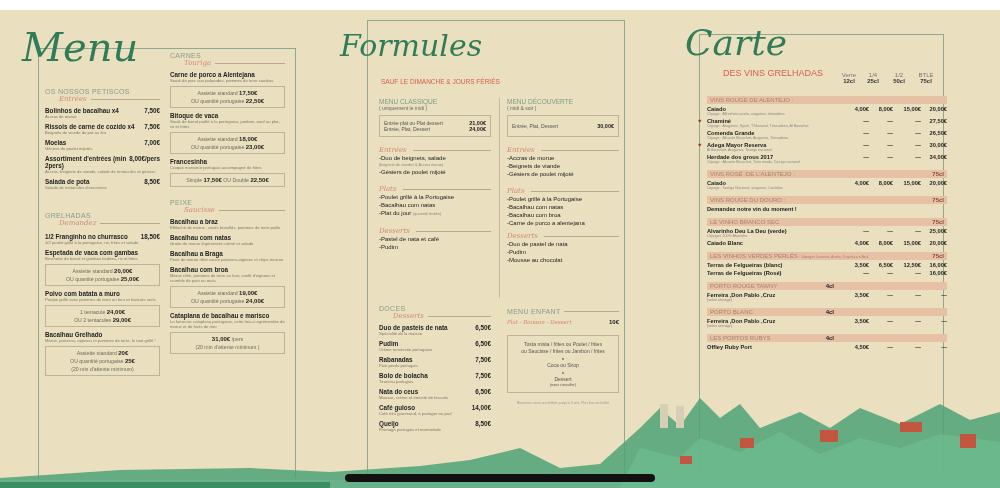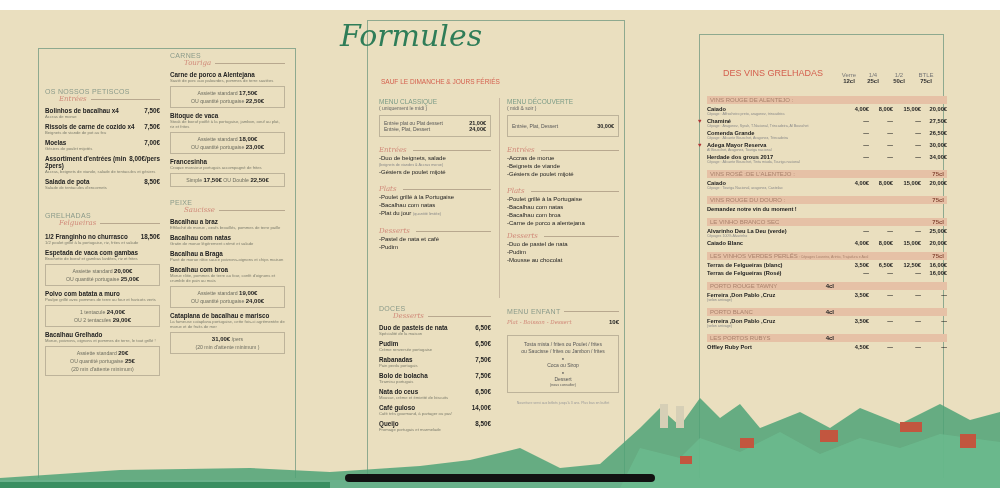--- a/index.html
+++ b/index.html
@@ -39,20 +39,21 @@
   .city { position: absolute; left: 0; bottom: 0; }
   .scrollbar { position: absolute; left: 345px; top: 474px; width: 310px; height: 8px; border-radius: 4px; background: #111; }
 </style>
 </head>
 <body>
 
 <div class="topbar"></div>
 
 <div class="page p1">
   <div class="frame" style="left:38px; top:38px; width:258px; height:430px;"></div>
+  <div class="script" style="left:22px; top:14px; font-size:40px;">Menu</div>
 
   <div class="col" style="left:45px; top:78px; width:115px;">
     <div class="sec-title">OS NOSSOS PETISCOS</div>
     <div class="sec-sub">
         <span>Entrées</span>
       </div>
     <div id="petiscos-list">
         <div class="item">
           <span>Bolinhos de bacalhau x4</span>
           <span>7,50€</span>
@@ -75,21 +76,21 @@
         <div class="desc">Accras, beignets de viande, salade de tentacules et gésiers</div>
         <div class="item">
           <span>Salada de pota</span>
           <span>8,50€</span>
         </div>
         <div class="desc">Salade de tentacules d'encornets</div>
       </div>
 
     <div style="margin-top:22px;" class="sec-title">GRELHADAS</div>
     <div class="sec-sub">
-        <span>Felgueiras</span>
+        <span>Demandez</span>
       </div>
     <div id="grelhadas-list" style="margin-top:6px;">
         <div class="item">
           <span>1/2 Franginho no churrasco</span>
           <span>18,50€</span>
         </div>
         <div class="desc">1/2 poulet grillé à la portugaise, riz, frites et salade</div>
         <div class="item">
           <span>Espetada de vaca com gambas</span>
         </div>
@@ -181,21 +182,21 @@
         <div class="pricebox">
           <div><span> </span><b>31,00€</b><span> /pers </span></div>
           <div>(20 min d'attente minimum )</div>
         </div>
       </div>
   </div>
 </div>
 
 <div class="page p2">
   <div class="frame" style="left:42px; top:10px; width:258px; height:458px;"></div>
-  <div class="script" style="left:15px; top:8px; font-size:30px;">Formules</div>
+  <div class="script" style="left:15px; top:18px; font-size:30px;">Formules</div>
   <div class="red" style="position:absolute; left:56px; top:68px; font-size:6.5px;">SAUF LE DIMANCHE &amp; JOURS FÉRIÉS</div>
   <div style="position:absolute; left:174px; top:88px; width:1px; height:200px; background:#c8b8a0;"></div>
 
   <div class="col" style="left:54px; top:88px; width:112px;">
     <div class="f-head">MENU CLASSIQUE</div>
     <div class="f-small">( uniquement le midi )</div>
     <div class="f-box" style="display:block;">
       <div style="display:flex; justify-content:space-between;">
           <span>Entrée plat ou Plat dessert</span>
           <b>21,00€</b>
@@ -319,20 +320,21 @@
       <div style="font-size:4px;">●</div>
       <div>Dessert</div>
       <div style="font-size:3.6px; line-height:4px;">(nous consulter)</div>
     </div>
     <div style="font-size:3.5px; color:#999; text-align:center; margin-top:8px;">Nourriture servi aux bébés jusqu'à 3 ans. Plus bas en buffet</div>
   </div>
 </div>
 
 <div class="page p3">
   <div class="frame" style="left:34px; top:24px; width:245px; height:444px;"></div>
+  <div class="script" style="left:20px; top:12px; font-size:36px;">Carte</div>
   <div class="red" style="position:absolute; left:58px; top:58px; font-size:9px;">DES VINS GRELHADAS</div>
   <div style="position:absolute; left:172px; top:62px; width:112px; display:grid; grid-template-columns:24px 24px 28px 26px; font-size:6px; color:#777; text-align:center;" id="wine-cols">
       <div>
         <div>Verre</div>
         <div style="font-weight: bold; color: rgb(51, 51, 51);">12cl</div>
       </div>
       <div>
         <div>1/4</div>
         <div style="font-weight: bold; color: rgb(51, 51, 51);">25cl</div>
       </div>

